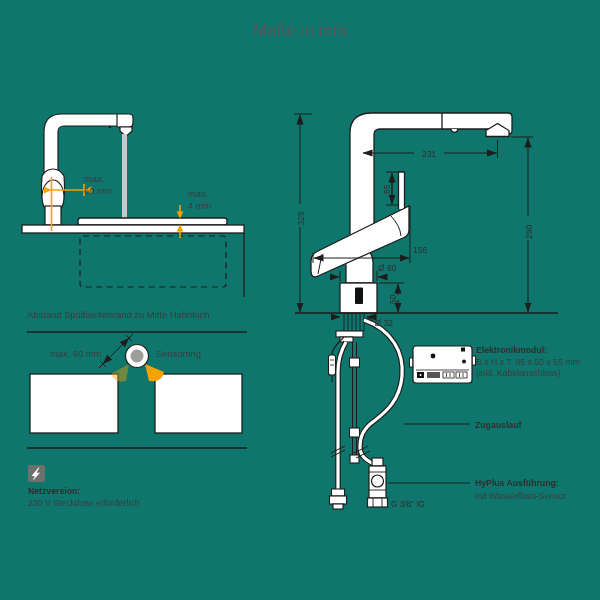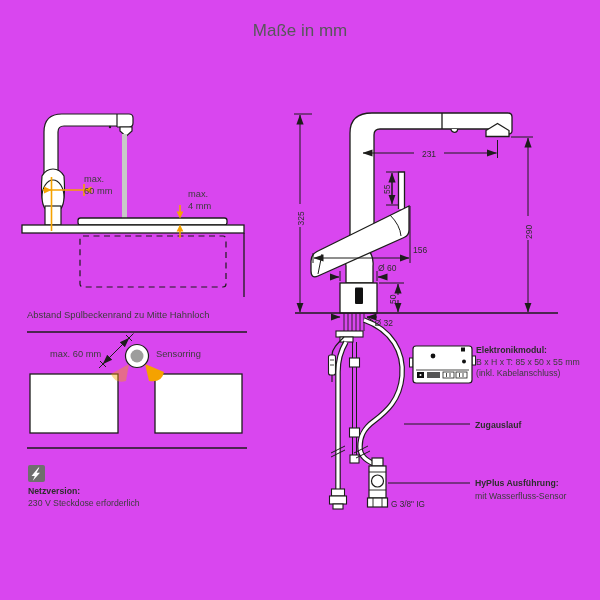--- a/index.html
+++ b/index.html
@@ -1,16 +1,16 @@
 <!DOCTYPE html>
 <html><head>
 <meta charset="utf-8">
 <style>
   html,body{margin:0;padding:0;background:#fff;}
-  .canvas{position:relative;width:600px;height:600px;background:#d946ef;overflow:hidden;
+  .canvas{position:relative;width:600px;height:600px;background:#0f766e;overflow:hidden;
           font-family:"Liberation Sans",sans-serif;}
   svg{position:absolute;left:0;top:0;}
   text{font-family:"Liberation Sans",sans-serif;}
   .title{font-size:17px;fill:#57575a;}
   .lbl{font-size:9.3px;fill:#3c3c3b;}
   .heading{font-size:9.4px;fill:#3c3c3b;}
   .dim{font-size:8.5px;fill:#2e2e2d;}
   .note-b{font-size:8.7px;font-weight:bold;fill:#2e2e2d;}
   .note{font-size:8.7px;fill:#3c3c3b;}
   .small{font-size:8.2px;fill:#2e2e2d;}

